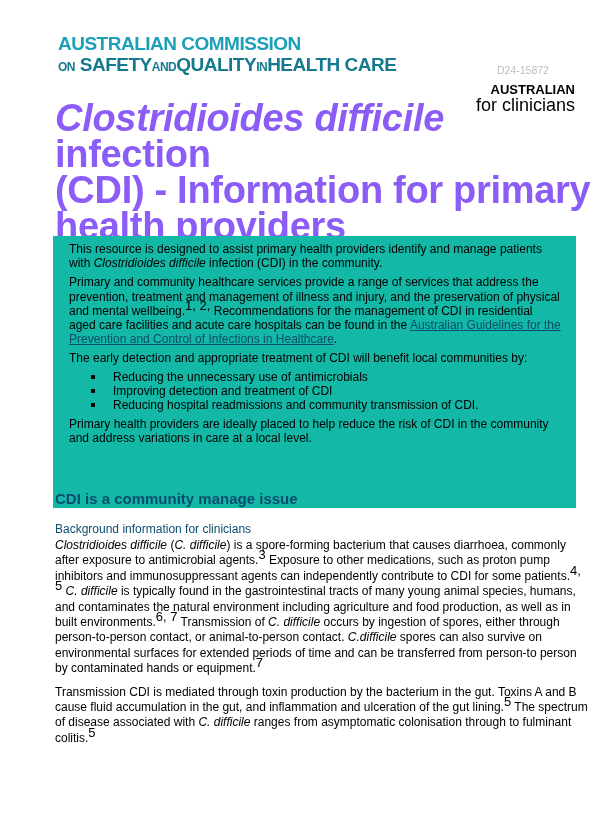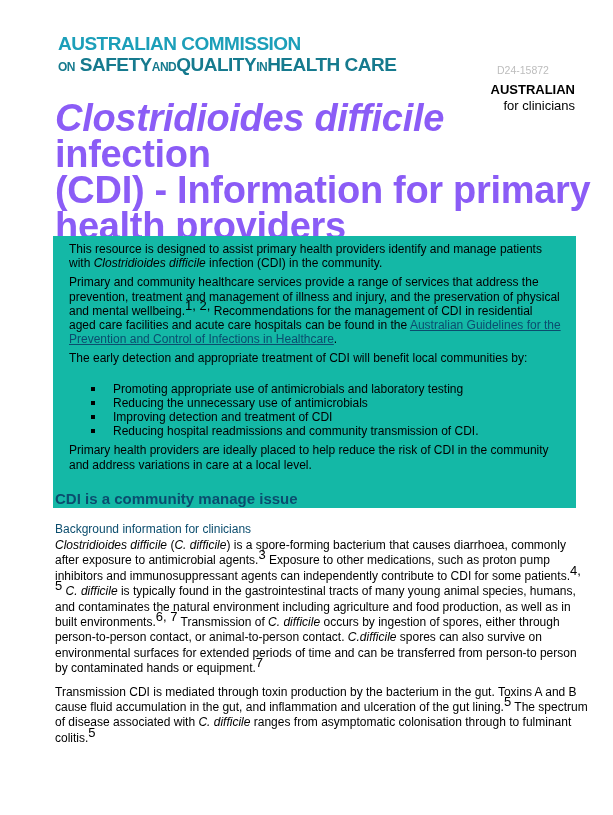--- a/index.html
+++ b/index.html
@@ -5,21 +5,21 @@
     html, body { margin: 0; padding: 0; background: #ffffff; }
     body { width: 613px; height: 815px; position: relative; overflow: hidden;
            font-family: "Liberation Sans", sans-serif; color: #000; }
     .logo { position: absolute; left: 58px; top: 33px; font-family: "Liberation Sans", sans-serif; font-weight: bold; letter-spacing: -0.5px; }
     .logo-line1 { font-size: 19px; color: #1c9fb9; line-height: 21px; }
     .logo-line2 { font-size: 19px; color: #167a8e; line-height: 22px; white-space: nowrap; }
     .logo-small { font-size: 12px; }
     .docid { position: absolute; left: 497px; top: 64px; font-size: 10.5px; color: #bdbdbd; }
     .info-label { position: absolute; right: 38px; top: 82px; text-align: right; }
     .info-title { font-size: 13px; font-weight: bold; line-height: 16px; }
-    .info-sub { font-size: 13px; line-height: 15px; }
+    .info-sub { font-size: 18px; line-height: 15px; }
     .title { position: absolute; left: 55px; top: 100px; width: 540px; font-size: 38px; font-weight: bold; color: #8b5cf6; line-height: 36px; letter-spacing: -0.3px; }
     .title i { font-weight: bold; }
     .intro-box { position: absolute; left: 53px; top: 236px; width: 523px; height: 272px; background: #14b8a6; box-sizing: border-box; padding: 6px 14px 0 16px; font-size: 12px; line-height: 14.2px; }
     .intro-box p { margin: 0 0 5px 0; }
     .intro-box a { color: #0b4d6e; text-decoration: underline; }
     .bullets { list-style: none; margin: 0 0 5px 0; padding: 0 0 0 22px; }
     .bullets li { position: relative; padding-left: 22px; }
     .bullets li::before { content: ""; position: absolute; left: 0; top: 5px; width: 4px; height: 4px; background: #000; }
     .section-h { position: absolute; left: 55px; top: 490px; font-size: 15px; font-weight: bold; color: #0b4d6e; }
     .subhead { position: absolute; left: 55px; top: 522px; font-size: 12px; color: #0b4d6e; }
@@ -45,23 +45,22 @@
 
 <h1 class="title" style="margin:0;">
   <i>Clostridioides difficile</i><span> infection</span><br>
   <span>(CDI) - Information for primary</span><br>
   <span>health providers</span>
 </h1>
 
 <div class="intro-box">
   <p><span>This resource is designed to assist primary health providers identify and manage patients with </span><i>Clostridioides difficile</i><span> infection (CDI) in the community.</span></p>
   <p><span>Primary and community healthcare services provide a range of services that address the prevention, treatment and management of illness and injury, and the preservation of physical and mental wellbeing.</span><sup>1, 2,</sup><span> Recommendations for the management of CDI in residential aged care facilities and acute care hospitals can be found in the </span><a href="#">Australian Guidelines for the Prevention and Control of Infections in Healthcare</a><span>.</span></p>
-  <p style="margin-bottom:16px;">The early detection and appropriate treatment of CDI will benefit local communities by:</p>
+  <p style="margin-bottom:4px;">The early detection and appropriate treatment of CDI will benefit local communities by:</p>
   <ul class="bullets">
-    <li>Promoting appropriate use of antimicrobials and laboratory testing</li>
     <li>Reducing the unnecessary use of antimicrobials</li>
     <li>Improving detection and treatment of CDI</li>
     <li>Reducing hospital readmissions and community transmission of CDI.</li>
   </ul>
   <p>Primary health providers are ideally placed to help reduce the risk of CDI in the community and address variations in care at a local level.</p>
 </div>
 
 <h2 class="section-h" style="margin:0;">CDI is a community manage issue</h2>
 <div class="subhead">Background information for clinicians</div>
 

